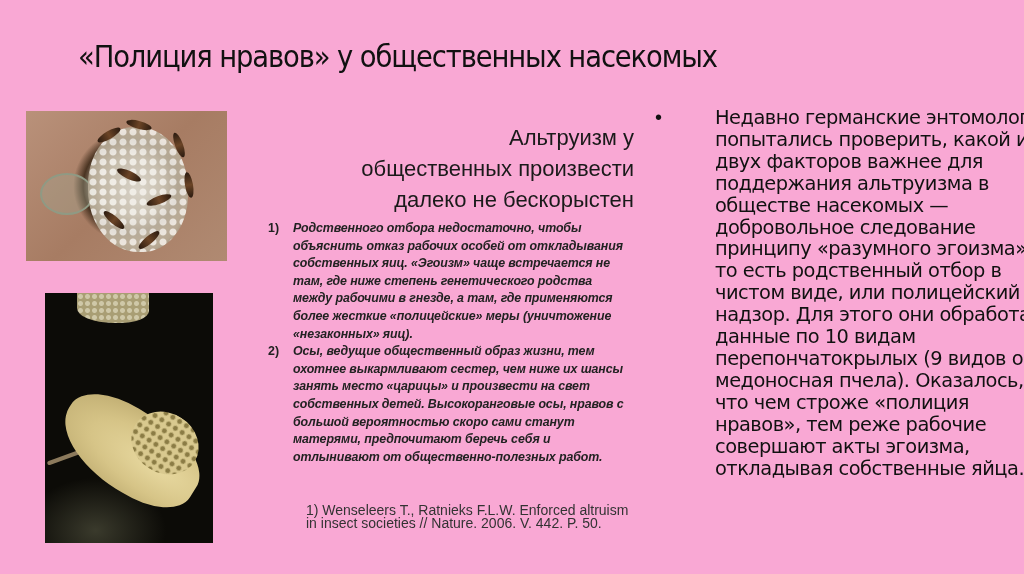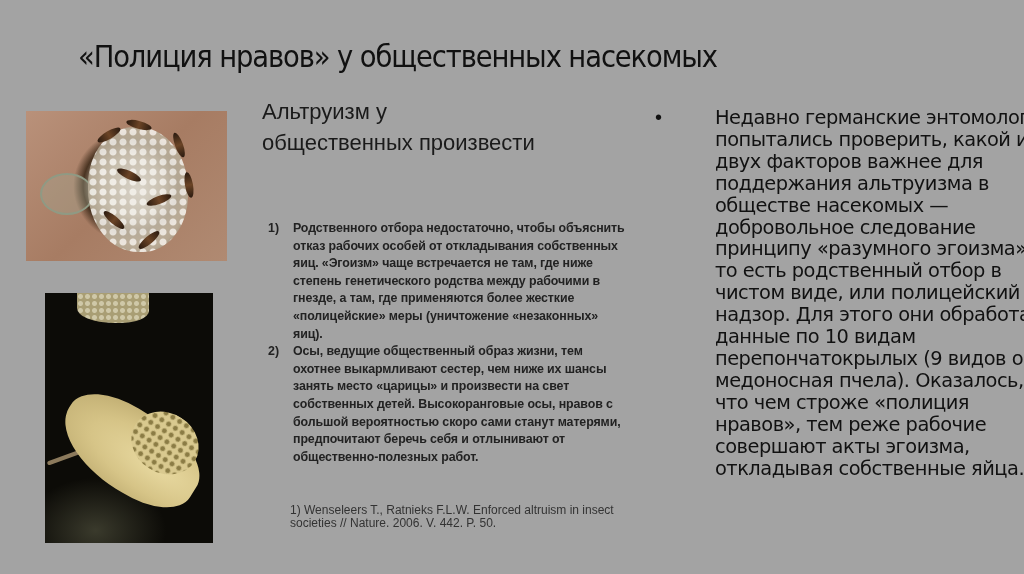--- a/index.html
+++ b/index.html
@@ -1,21 +1,21 @@
 <!DOCTYPE html>
 <html><head>
   <meta charset="utf-8">
   <style>
     html, body { margin: 0; padding: 0; }
     body {
       width: 1024px; height: 574px; overflow: hidden;
       background: #ffffff; position: relative;
       font-family: "Liberation Sans", sans-serif; color: #000;
     }
-    .slide { position: absolute; left: 0; top: 0; width: 1024px; height: 574px; background: #a3a3a3; }
+    .slide { position: absolute; left: 0; top: 0; width: 1024px; height: 574px; background: #f9a8d4; }
     .title {
       position: absolute; left: 78px; top: 40px;
       font-family: "DejaVu Sans", sans-serif; font-size: 29.5px; font-weight: normal;
       letter-spacing: -1.2px; color: #111; white-space: nowrap;
       transform: scaleX(0.93); transform-origin: left top;
     }
     
     .photo { position: absolute; overflow: hidden; }
     .photo-nest {
       left: 26px; top: 111px; width: 201px; height: 150px;
@@ -55,30 +55,30 @@
       background: radial-gradient(circle, #8b7c45 0 2px, transparent 3px) 0 0/8px 8px, #d9c98f;
       transform: rotate(32deg);
     }
     .photo-comb .branch {
       position: absolute; left: 0; top: 155px; width: 80px; height: 4px; background: #8c7a5c;
       transform: rotate(-20deg); border-radius: 2px;
     }
     
     .scan { position: absolute; left: 262px; top: 96px; width: 372px; height: 470px; }
     .scan-heading {
-      position: absolute; left: 0; top: 0; width: 372px; text-align: left;
+      position: absolute; left: 0; top: 26px; width: 372px; text-align: right;
       font-family: "Liberation Sans", sans-serif; font-size: 22px; line-height: 31px; color: #1a1a1a;
     }
     .scan-list { position: absolute; left: 6px; top: 124px; width: 360px; }
     .scan-item { display: flex; font-weight: bold; font-size: 12.4px; line-height: 17.6px; color: #222; }
     .scan-item .num { width: 25px; flex: none; }
-    .scan-item .txt { flex: 1; letter-spacing: -0.1px; }
+    .scan-item .txt { flex: 1; letter-spacing: -0.1px; font-style: italic; }
     .refs {
-      position: absolute; left: 28px; top: 408px; width: 330px;
-      font-size: 12px; line-height: 13px; color: #333;
+      position: absolute; left: 44px; top: 408px; width: 330px;
+      font-size: 14px; line-height: 13px; color: #333;
     }
     
     .bullet-block { position: absolute; left: 655px; top: 107px; width: 360px; }
     .bullet-dot { position: absolute; left: 0; top: 0; font-size: 20px; line-height: 20px; color: #111; }
     .bullet-text {
       position: absolute; left: 20px; top: 0; width: 340px;
       font-family: "DejaVu Sans", sans-serif; font-size: 19.4px; line-height: 21.9px; color: #111;
       letter-spacing: -0.5px;
       margin-left: 40px;
     }
@@ -107,20 +107,21 @@
     <div class="top-comb"></div>
     <div class="branch"></div>
     <div class="tube"></div>
     <div class="hex"></div>
   </div>
 
   <div class="scan">
     <div class="scan-heading">
       <div>Альтруизм у</div>
       <div>общественных произвести</div>
+      <div>далеко не бескорыстен</div>
     </div>
     <div class="scan-list">
       <div class="scan-item">
         <span class="num">1)</span>
         <span class="txt">Родственного отбора недостаточно, чтобы объяснить отказ рабочих особей от откладывания собственных яиц. «Эгоизм» чаще встречается не там, где ниже степень генетического родства между рабочими в гнезде, а там, где применяются более жесткие «полицейские» меры (уничтожение «незаконных» яиц).</span>
       </div>
       <div class="scan-item">
         <span class="num">2)</span>
         <span class="txt">Осы, ведущие общественный образ жизни, тем охотнее выкармливают сестер, чем ниже их шансы занять место «царицы» и произвести на свет собственных детей. Высокоранговые осы, нравов с большой вероятностью скоро сами станут матерями, предпочитают беречь себя и отлынивают от общественно-полезных работ.</span>
       </div>

